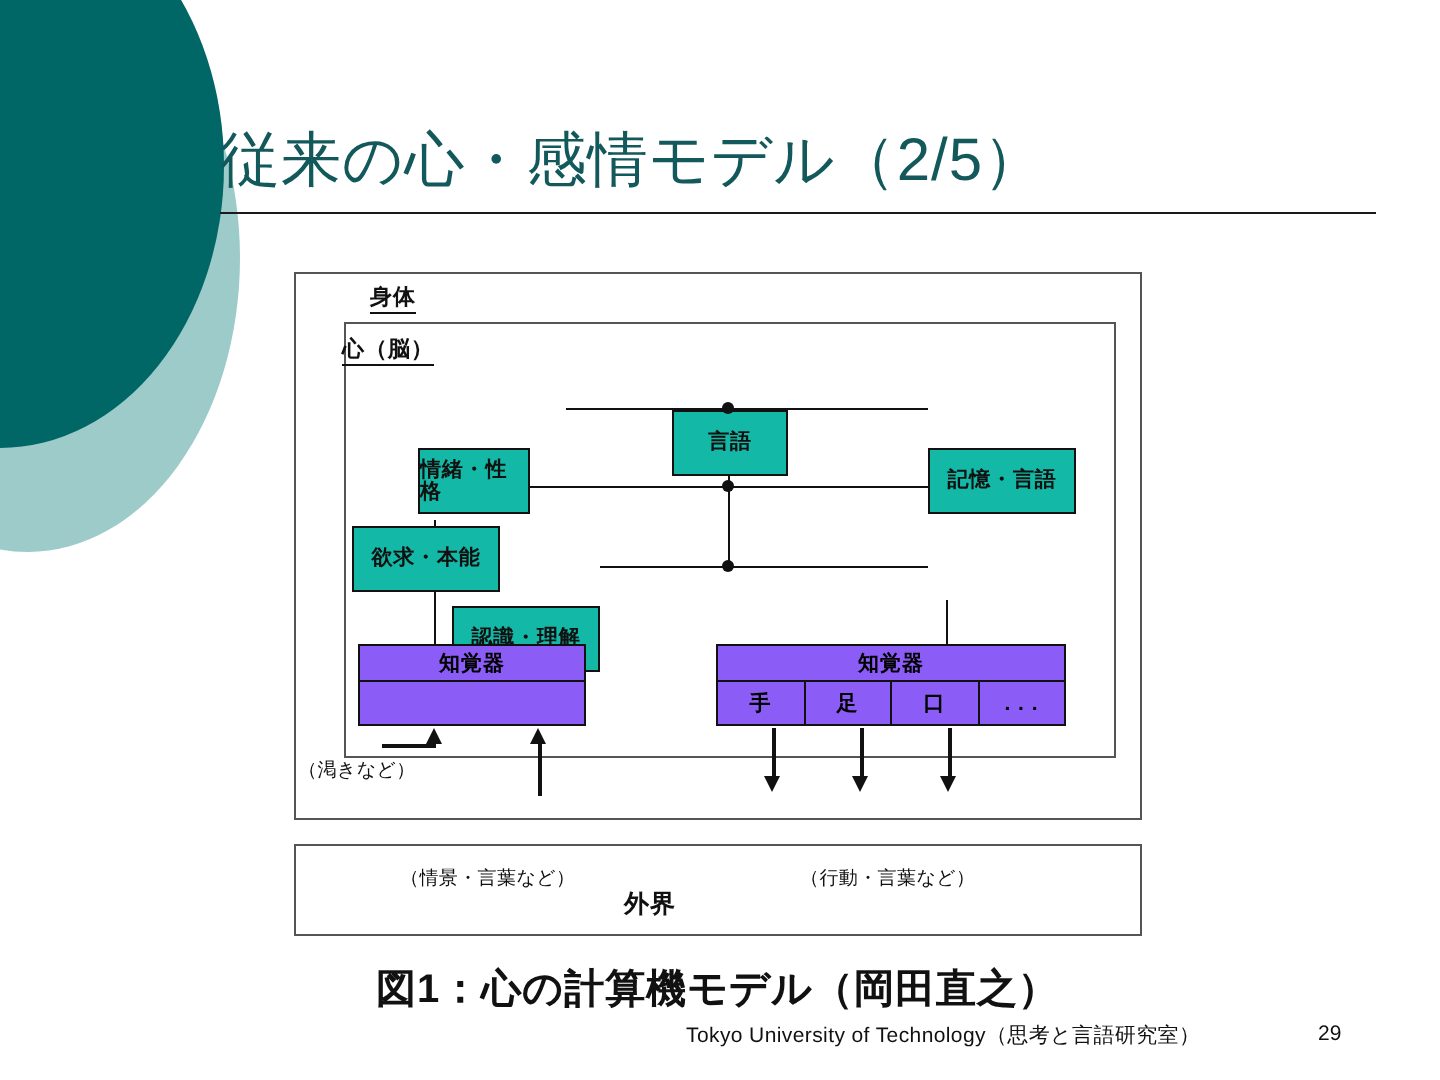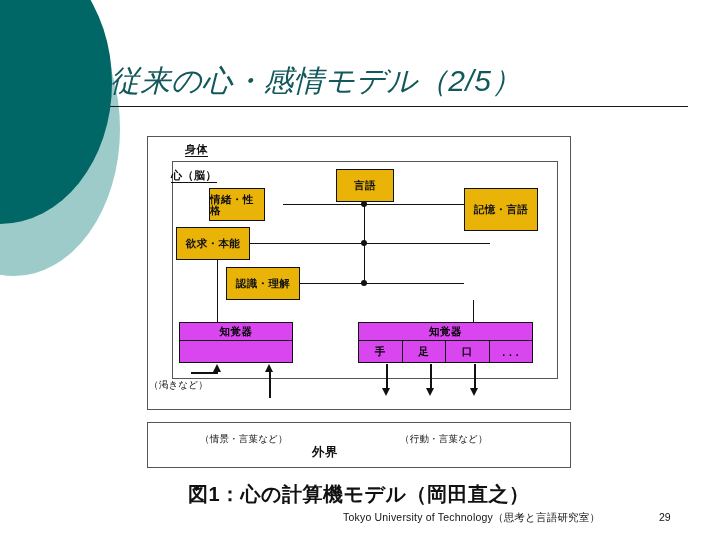--- a/index.html
+++ b/index.html
@@ -44,21 +44,20 @@
     top: 62px;
     width: 578px;
     z-index: 3;
   }
   #slide-title {
     color: #13595b;
     font-size: 30px;
     line-height: 38px;
     letter-spacing: 0.5px;
     white-space: nowrap;
-    font-style: italic;
   }
   #title-rule {
     margin-top: 6px;
     border-top: 1.5px solid #1a1a1a;
     width: 578px;
   }
 
   
   #figure {
     position: absolute;
@@ -66,30 +65,31 @@
     top: 136px;
     width: 424px;
     height: 324px;
     z-index: 3;
   }
 
   .bx {
     position: absolute;
     box-sizing: border-box;
     border: 1.6px solid #111;
-    background: #eab308;
+    background: #14b8a6;
     font-size: 10.5px;
     line-height: 1;
     color: #111;
     display: flex;
     align-items: center;
     justify-content: center;
     font-weight: bold;
     letter-spacing: 0.4px;
     z-index: 6;
+    margin-top: 36px;
   }
 
   
   #body-frame {
     position: absolute;
     left: 0; top: 0;
     width: 424px; height: 274px;
     box-sizing: border-box;
     border: 1.4px solid #555;
     background: #fff;
@@ -171,21 +171,21 @@
     z-index: 7;
     white-space: nowrap;
     letter-spacing: 0.2px;
   }
 
   
   .organ {
     position: absolute;
     box-sizing: border-box;
     border: 1.6px solid #111;
-    background: #d946ef;
+    background: #8b5cf6;
     z-index: 6;
     display: flex;
     flex-direction: column;
   }
   .organ-title {
     flex: 0 0 17px;
     display: flex;
     align-items: center;
     justify-content: center;
     font-size: 10.5px;
@@ -272,21 +272,21 @@
   <div class="hline" style="left:217px; top:147px; width:100px;"></div>
 
   <div class="dot" style="left:214px; top:65px;"></div>
   <div class="dot" style="left:214px; top:104px;"></div>
   <div class="dot" style="left:214px; top:144px;"></div>
 
   <div class="bx" style="left:189px; top:33px; width:58px; height:33px;">言語</div>
 
   <div class="bx" style="left:62px; top:52px; width:56px; height:33px;">情緒・性格</div>
 
-  <div class="bx" style="left:317px; top:52px; width:74px; height:43px;">記憶・言語</div>
+  <div class="bx" style="left:317px; top:52px; width:74px; height:33px;">記憶・言語</div>
 
   <div class="bx" style="left:29px; top:91px; width:74px; height:33px;">欲求・本能</div>
 
 
   <div class="bx" style="left:79px; top:131px; width:74px; height:33px;">認識・理解</div>
 
 
   <div class="vline" style="left:70px; top:124px; height:62px;"></div>
   <div class="vline" style="left:326px; top:164px; height:22px;"></div>
 

